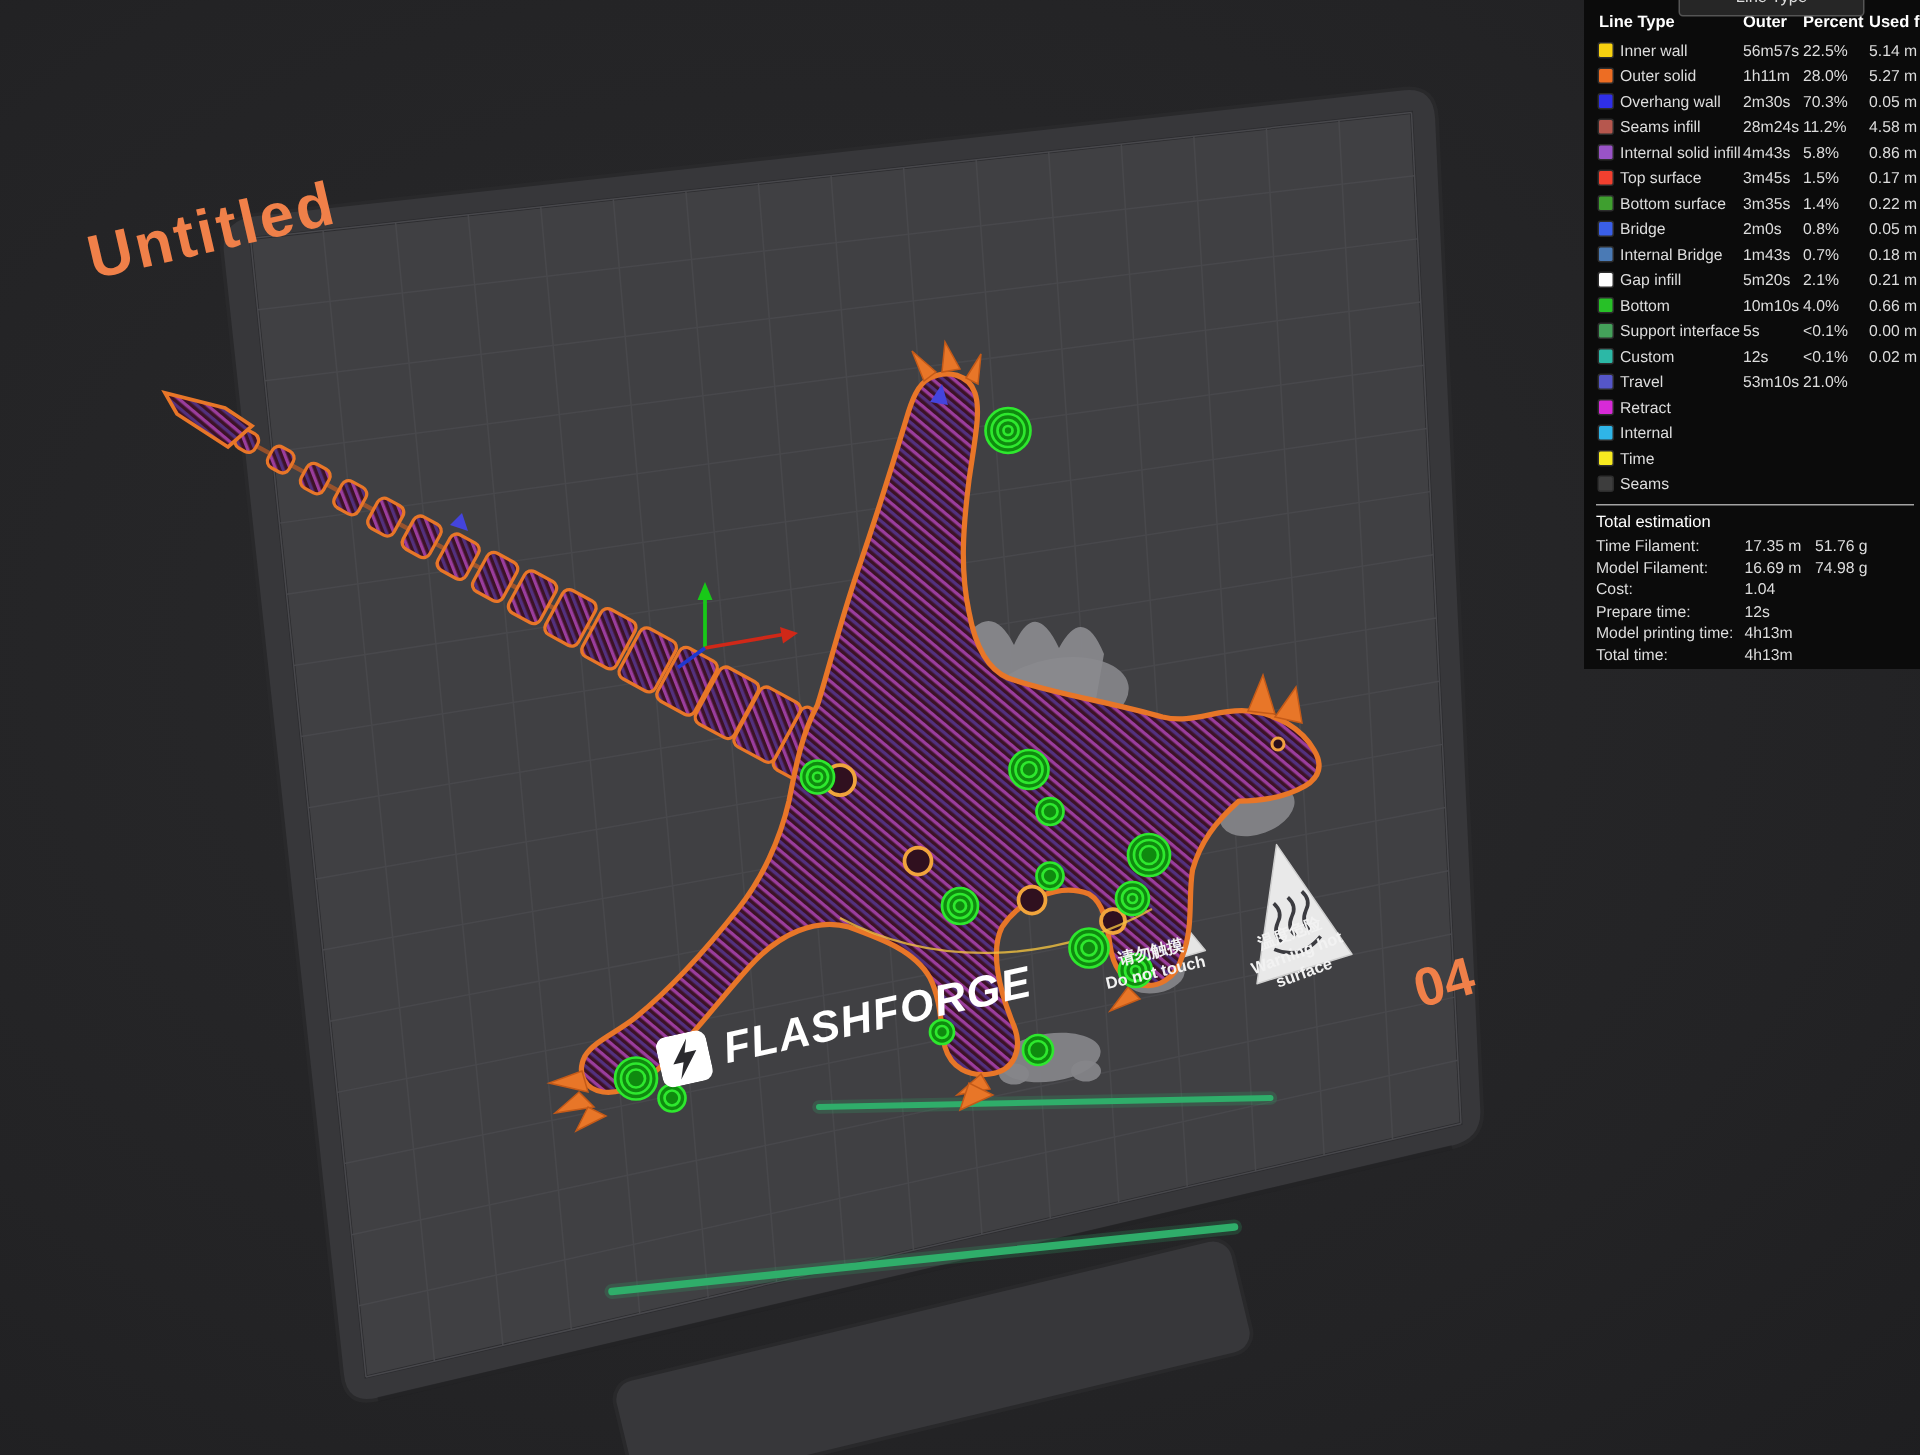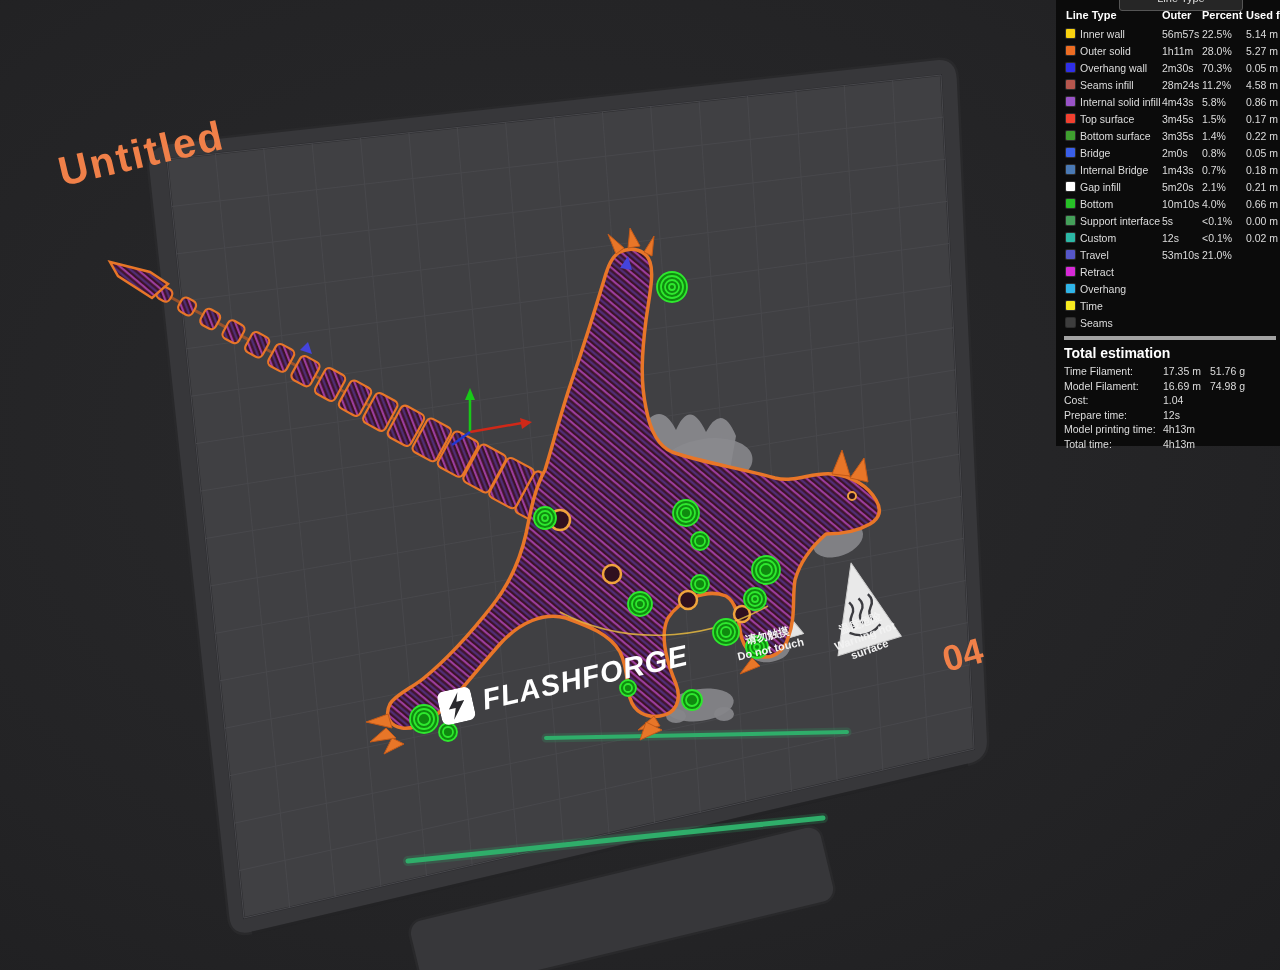--- a/index.html
+++ b/index.html
@@ -27,21 +27,21 @@
   .dropdown-frag{position:absolute;top:-13px;left:1119px;width:122px;height:22px;z-index:6;
     background:#262626;border:1px solid #555;border-radius:3px;font-size:11px;color:#ddd;
     text-align:center;line-height:20px;overflow:hidden}
   .lrow,.lhead{display:grid;grid-template-columns:14px 82px 40px 44px auto;
     align-items:center;height:17px;padding-left:10px;white-space:nowrap}
   .lhead{height:20px;padding-top:5px;font-weight:bold;color:#fff;font-size:11px}
   .lhead .h-line{grid-column:1/3}
   .sw{width:9px;height:9px;border-radius:1px;box-shadow:0 0 0 1px rgba(255,255,255,.14)}
   .lbl{overflow:visible}
   .totals{padding:5px 0 0 8px}
-  .totals-title{font-weight:bold;font-size:14px;color:#fff;border-top:4px solid #a3a3a3;
+  .totals-title{font-weight:normal;font-size:11px;color:#fff;border-top:1px solid #a3a3a3;
     padding:5px 0 3px 0;margin-right:4px}
   .trow{display:grid;grid-template-columns:99px 47px auto;height:14.5px;align-items:center;white-space:nowrap}
 </style>
 </head>
 <body>
 
 <svg id="scene" viewBox="0 0 1280 970">
     <defs>
       <pattern id="hatch" width="9" height="9" patternUnits="userSpaceOnUse" patternTransform="rotate(40)">
         <rect width="9" height="9" fill="#3c1226"></rect>
@@ -337,21 +337,21 @@
       </div>
       <div class="lrow">
         <span class="sw" style="background: rgb(215, 42, 215);"></span>
         <span class="lbl">Retract</span>
         <span class="tm"></span>
         <span class="pc"></span>
         <span class="us"></span>
       </div>
       <div class="lrow">
         <span class="sw" style="background: rgb(47, 181, 232);"></span>
-        <span class="lbl">Overhang</span>
+        <span class="lbl">Internal</span>
         <span class="tm"></span>
         <span class="pc"></span>
         <span class="us"></span>
       </div>
       <div class="lrow">
         <span class="sw" style="background: rgb(247, 234, 32);"></span>
         <span class="lbl">Time</span>
         <span class="tm"></span>
         <span class="pc"></span>
         <span class="us"></span>

